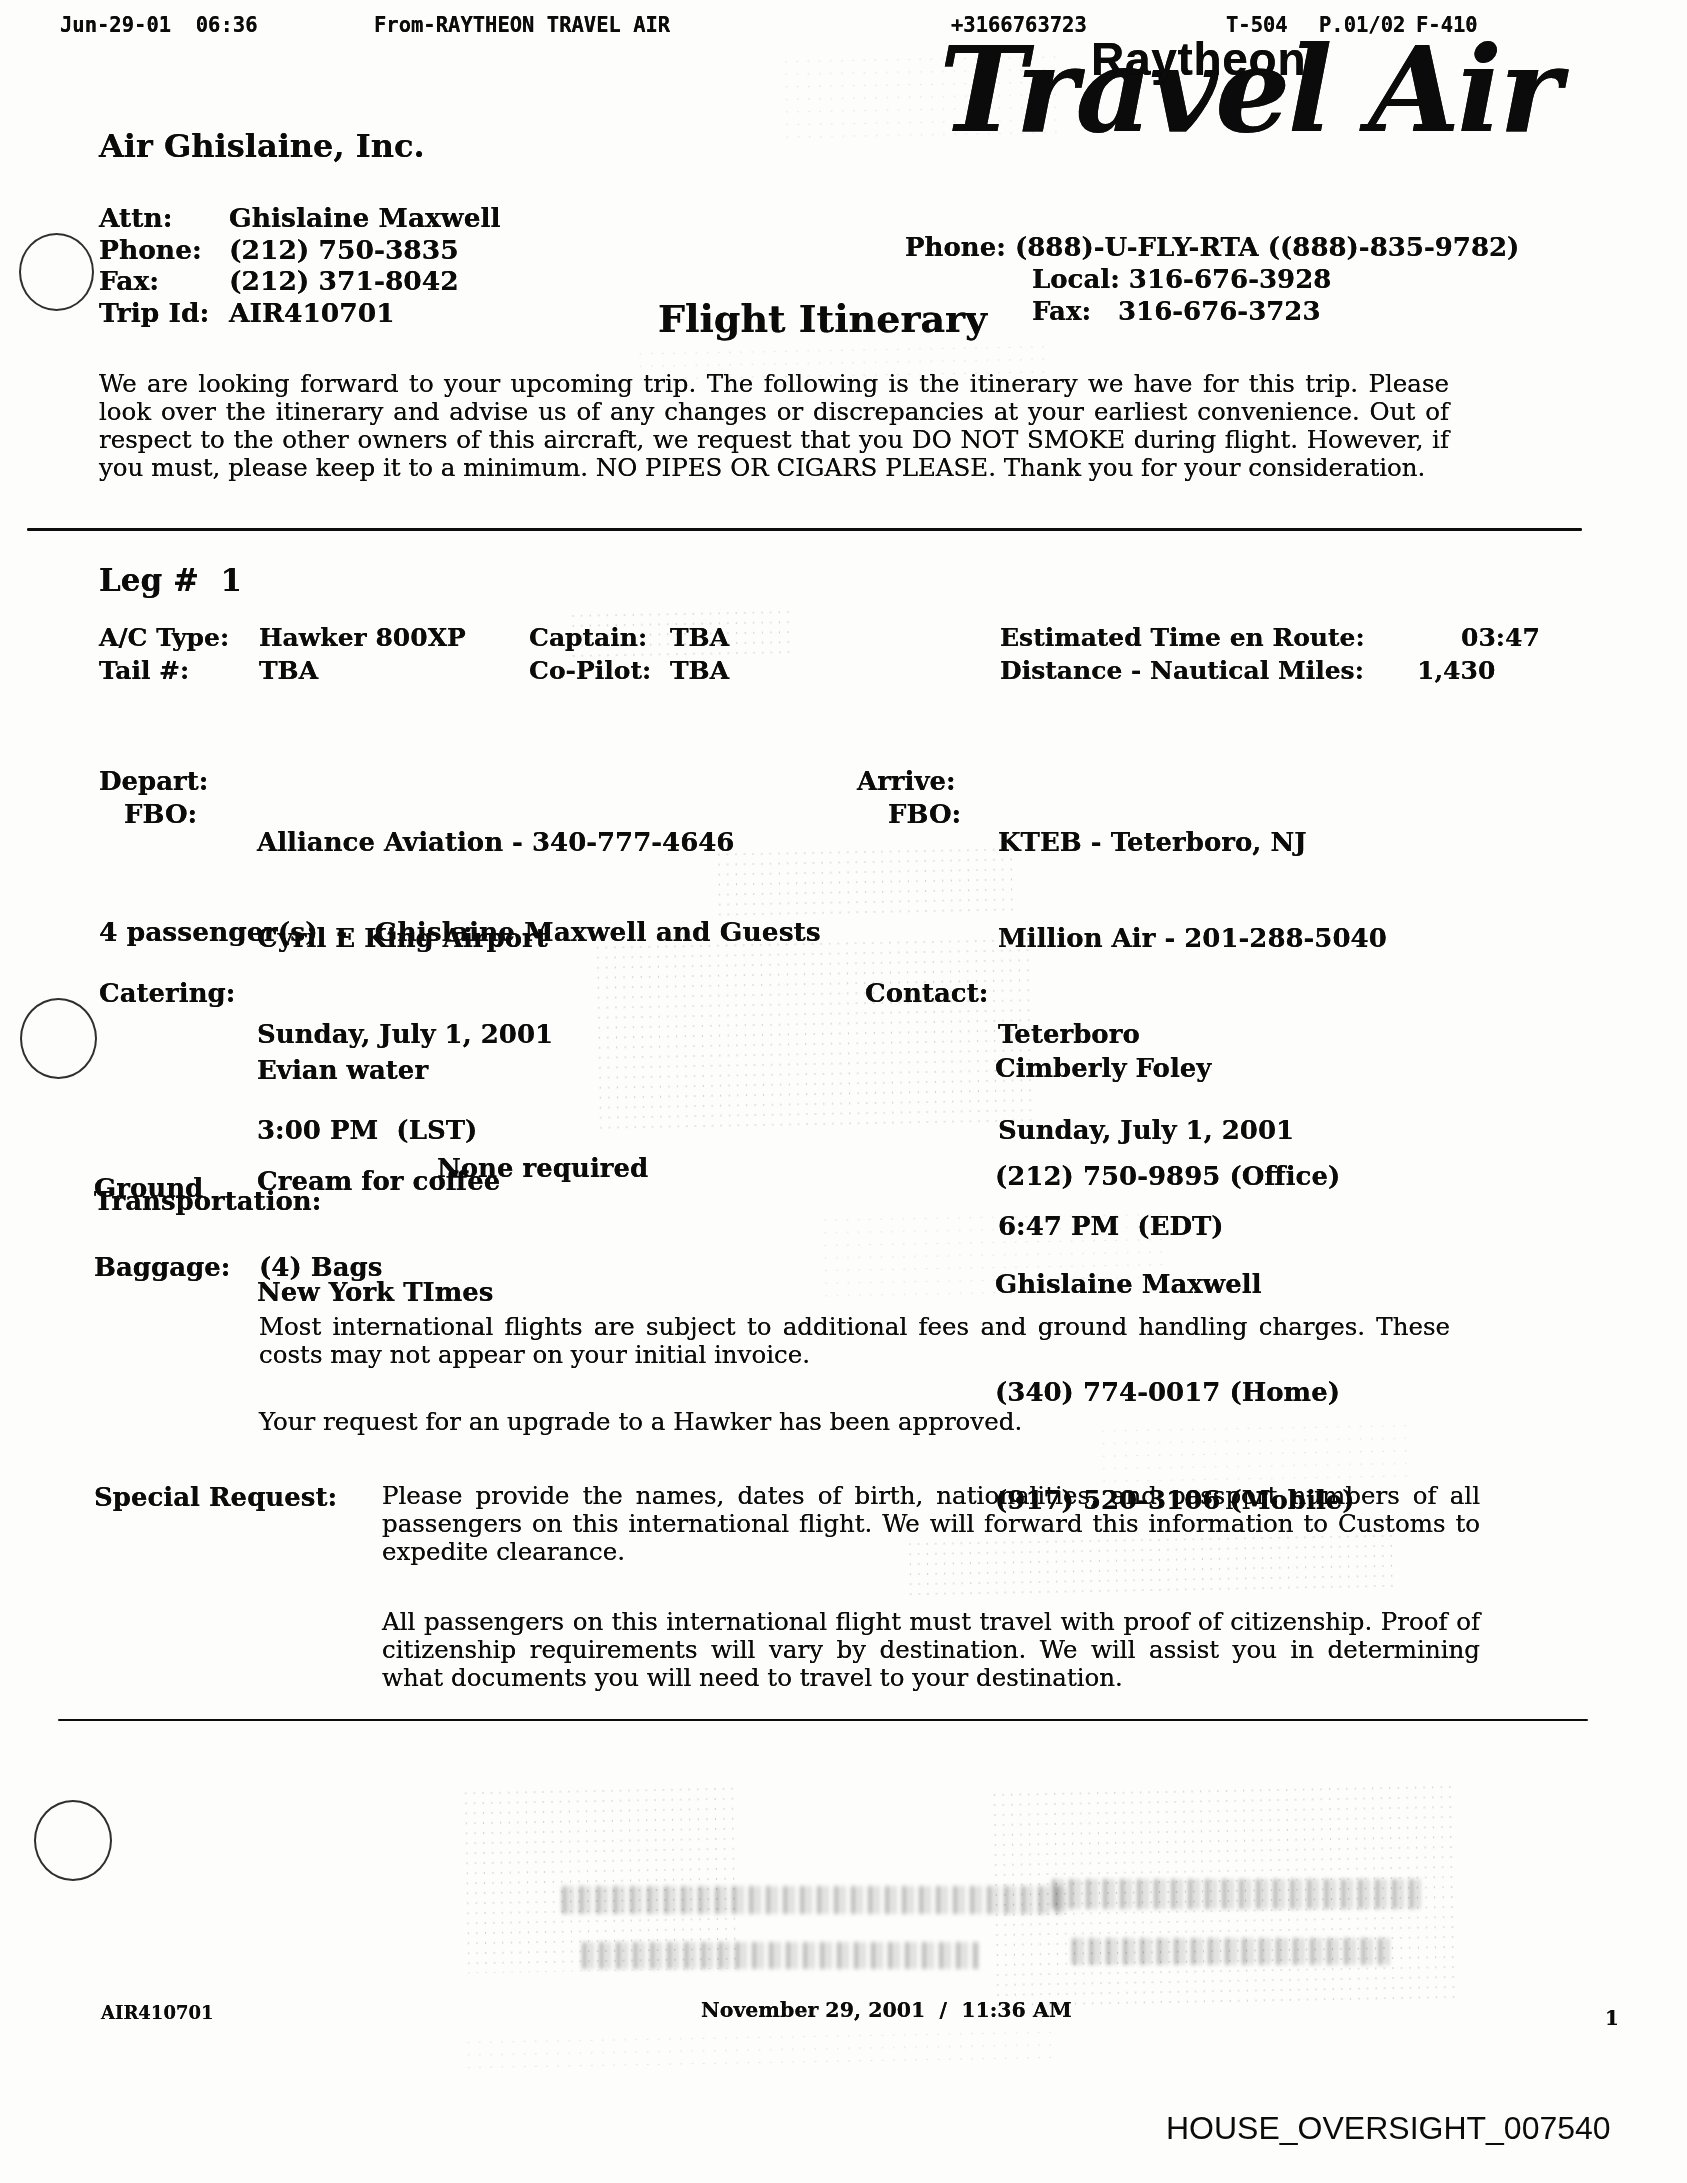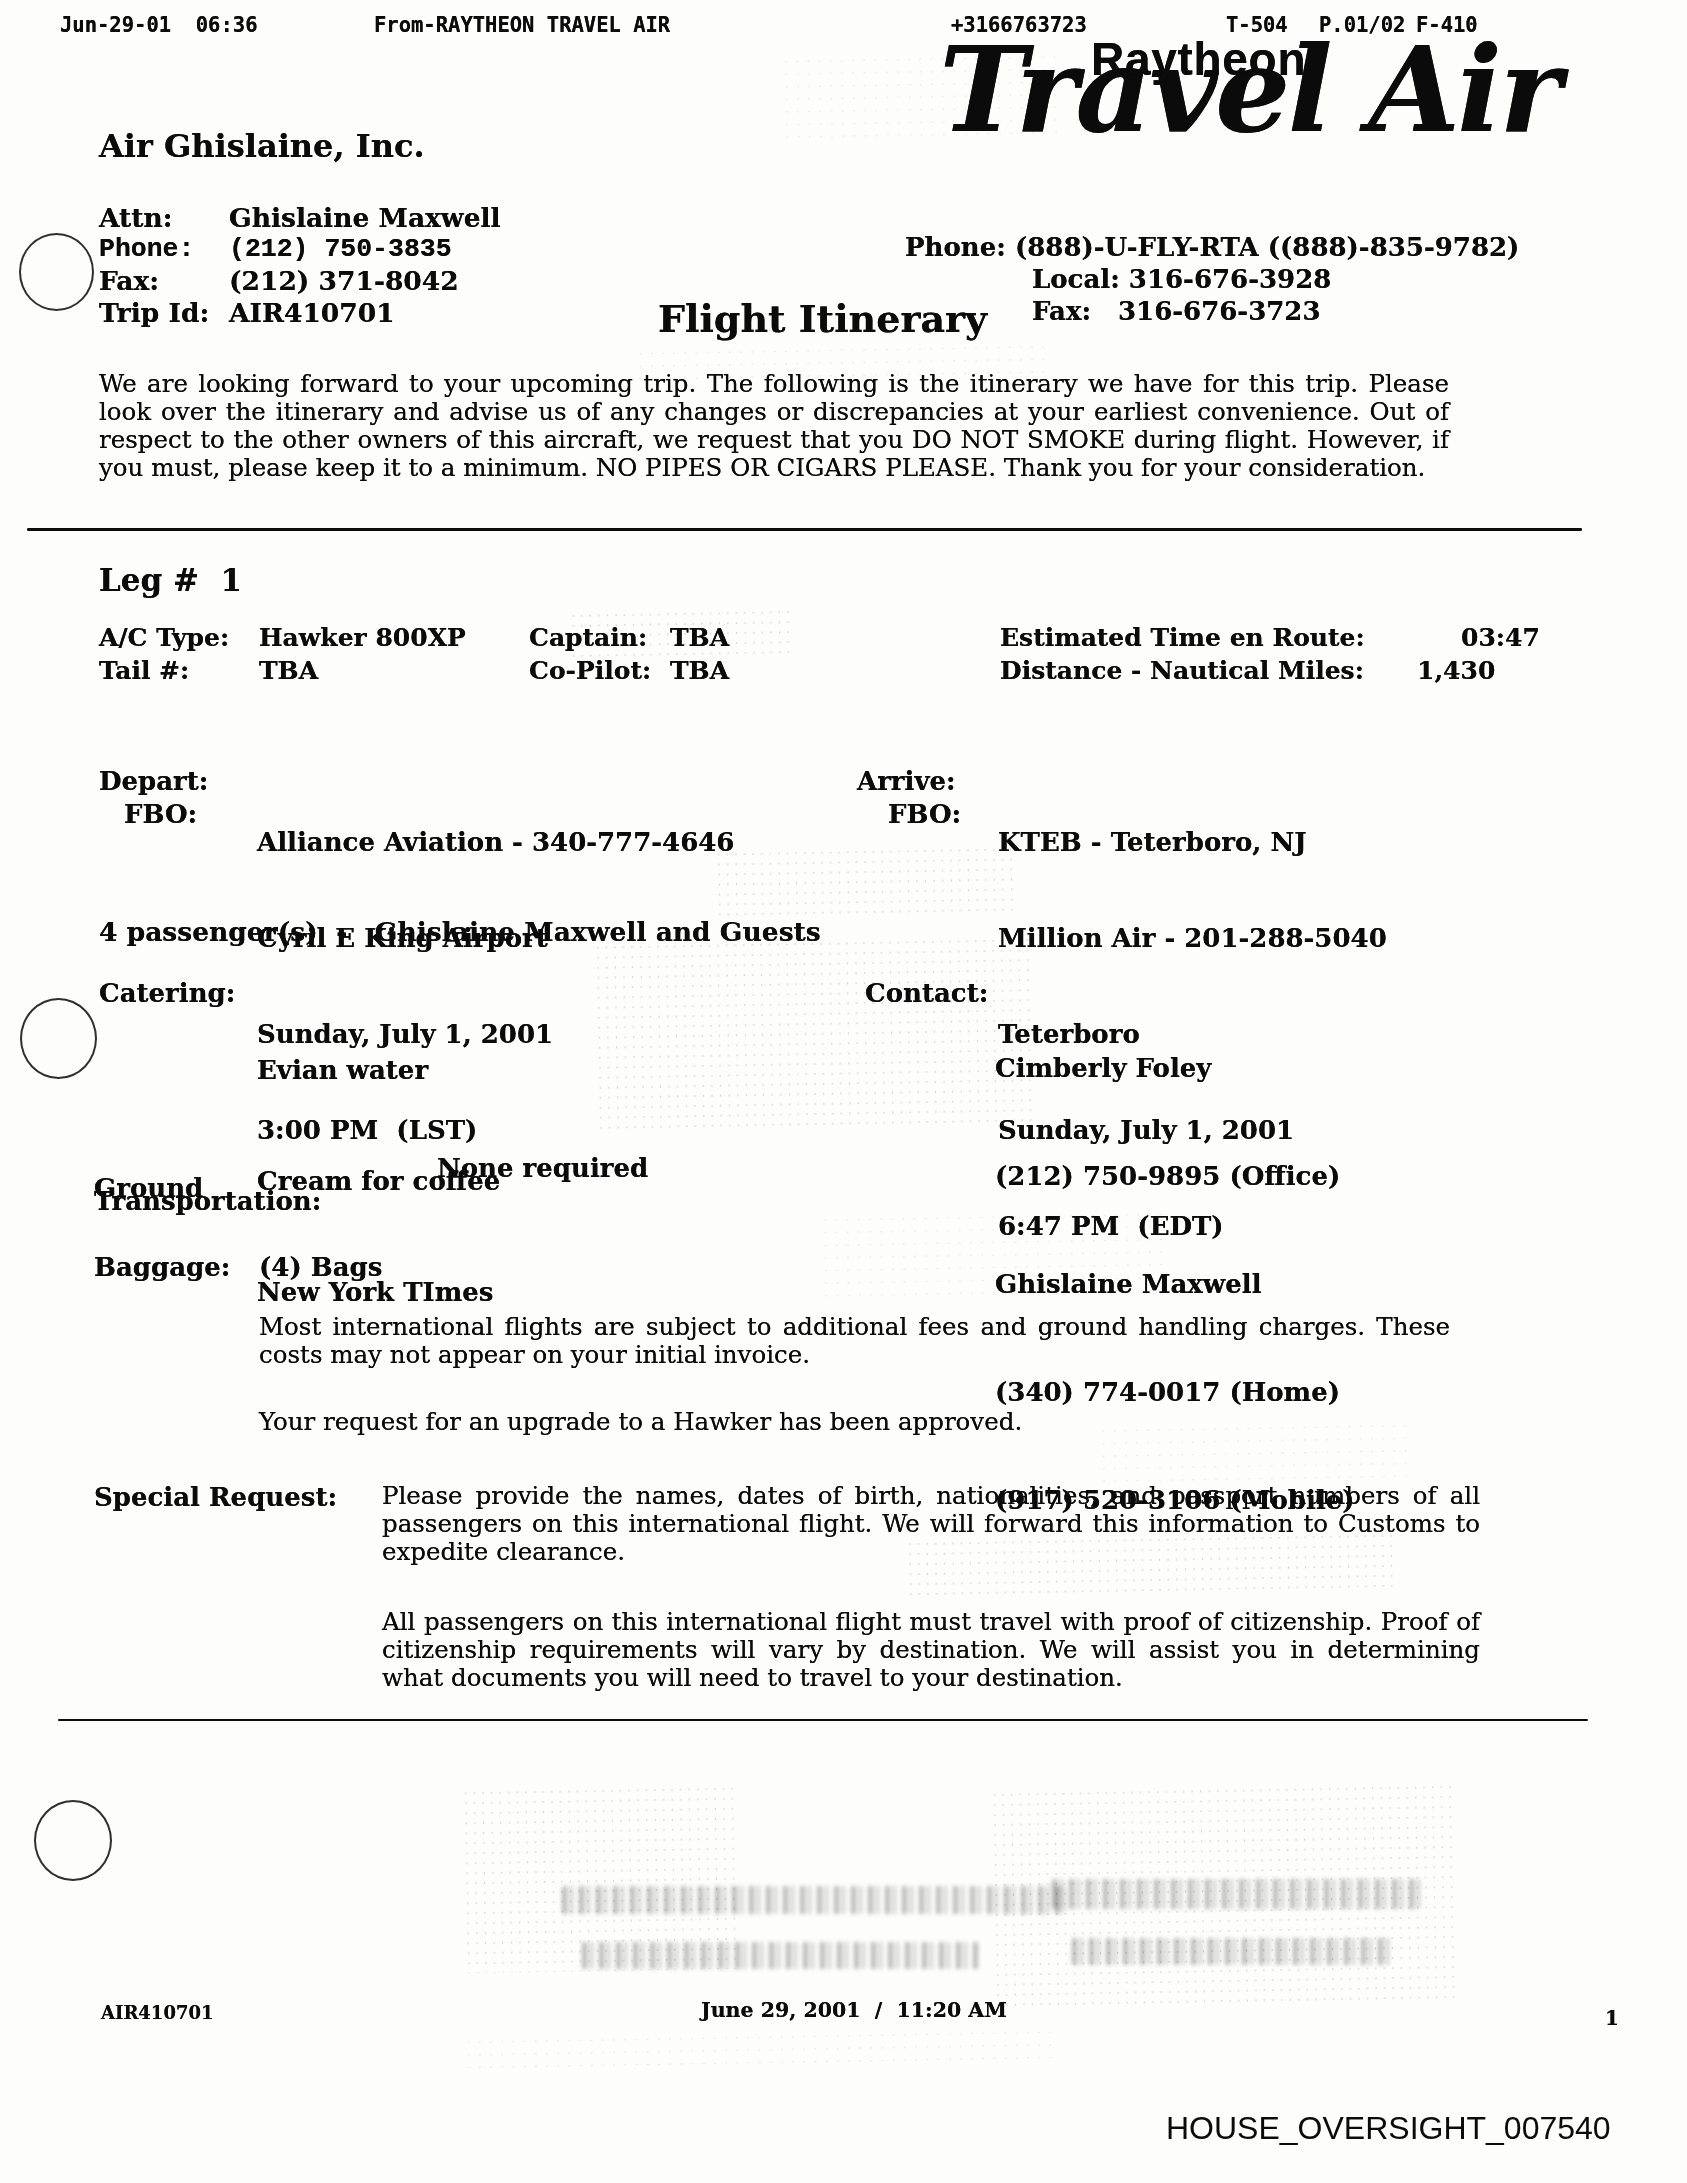--- a/index.html
+++ b/index.html
@@ -36,21 +36,21 @@
 <div class="abs" style="left:926px;top:13.2px;width:648px;height:172px;">
   <span class="abs" style="left:13.2px;top:6.6px;font-size:118px;font-style:italic;font-weight:bold;letter-spacing:-2.6px;">Travel Air</span>
   <span class="abs sans" style="left:165px;top:18.5px;font-size:46px;font-weight:bold;letter-spacing:0.7px;">Raytheon</span>
 </div>
 
 <div class="abs b" style="left:99px;top:127px;font-size:32px;">Air Ghislaine, Inc.</div>
 
 <div class="abs b" style="left:99px;top:202px;font-size:26.5px;">
   <span style="display:inline-block;width:130px;">Attn:</span><span>Ghislaine Maxwell</span>
 </div>
-<div class="abs b" style="left:99px;top:234px;font-size:26.5px;font-family:Liberation Mono, monospace;">
+<div class="abs b" style="left:99px;top:234px;font-size:26.5px;">
   <span style="display:inline-block;width:130px;">Phone:</span><span>(212) 750-3835</span>
 </div>
 <div class="abs b" style="left:99px;top:265px;font-size:26.5px;">
   <span style="display:inline-block;width:130px;">Fax:</span><span>(212) 371-8042</span>
 </div>
 <div class="abs b" style="left:99px;top:297px;font-size:26.5px;">
   <span style="display:inline-block;width:130px;">Trip Id:</span><span>AIR410701</span>
 </div>
 
 <div class="abs b" style="left:905px;top:232px;font-size:26px;">
@@ -132,21 +132,21 @@
 <div class="abs para" style="left:259px;top:1313px;width:1191px;">Most international flights are subject to additional fees and ground handling charges.  These costs may not appear on your initial invoice.</div>
 <div class="abs para" style="left:259px;top:1408px;width:1257px;">Your request for an upgrade to a Hawker has been approved.</div>
 
 <span class="abs b" style="left:94px;top:1482px;font-size:26px;">Special Request:</span>
 <div class="abs para" style="left:382px;top:1482px;width:1098px;">Please provide the names, dates of birth, nationalities, and passport numbers of all passengers on this international flight.  We will forward this information to Customs to expedite clearance.</div>
 <div class="abs para" style="left:382px;top:1608px;width:1098px;">All passengers on this international flight must travel with proof of citizenship.  Proof of citizenship requirements will vary by destination.  We will assist you in determining what documents you will need to travel to your destination.</div>
 
 <div class="rule" style="left:58px;top:1719px;width:1530px;height:2px;"></div>
 
 <span class="abs b" style="left:101px;top:2002px;font-size:18px;">AIR410701</span>
-<span class="abs b pre" style="left:701px;top:1998px;font-size:20.5px;">June 29, 2001  /  11:20 AM</span>
+<span class="abs b pre" style="left:701px;top:1998px;font-size:20.5px;">November 29, 2001  /  11:36 AM</span>
 <span class="abs b" style="left:1605px;top:2006px;font-size:20px;">1</span>
 <span class="abs sans" style="left:1166px;top:2110px;font-size:32px;text-shadow:none;">HOUSE_OVERSIGHT_007540</span>
 
 <div class="hole" style="left:18.5px;top:233px;width:71px;height:74px;"></div>
 <div class="hole" style="left:20px;top:998px;width:73px;height:77px;"></div>
 <div class="hole" style="left:34px;top:1800px;width:74px;height:77px;"></div>
 
 <div class="speckle light" style="left:781px;top:53px;width:278px;height:86px;"></div>
 <div class="speckle light" style="left:635px;top:344px;width:410px;height:36px;"></div>
 <div class="speckle" style="left:569px;top:609px;width:225px;height:46px;"></div>

